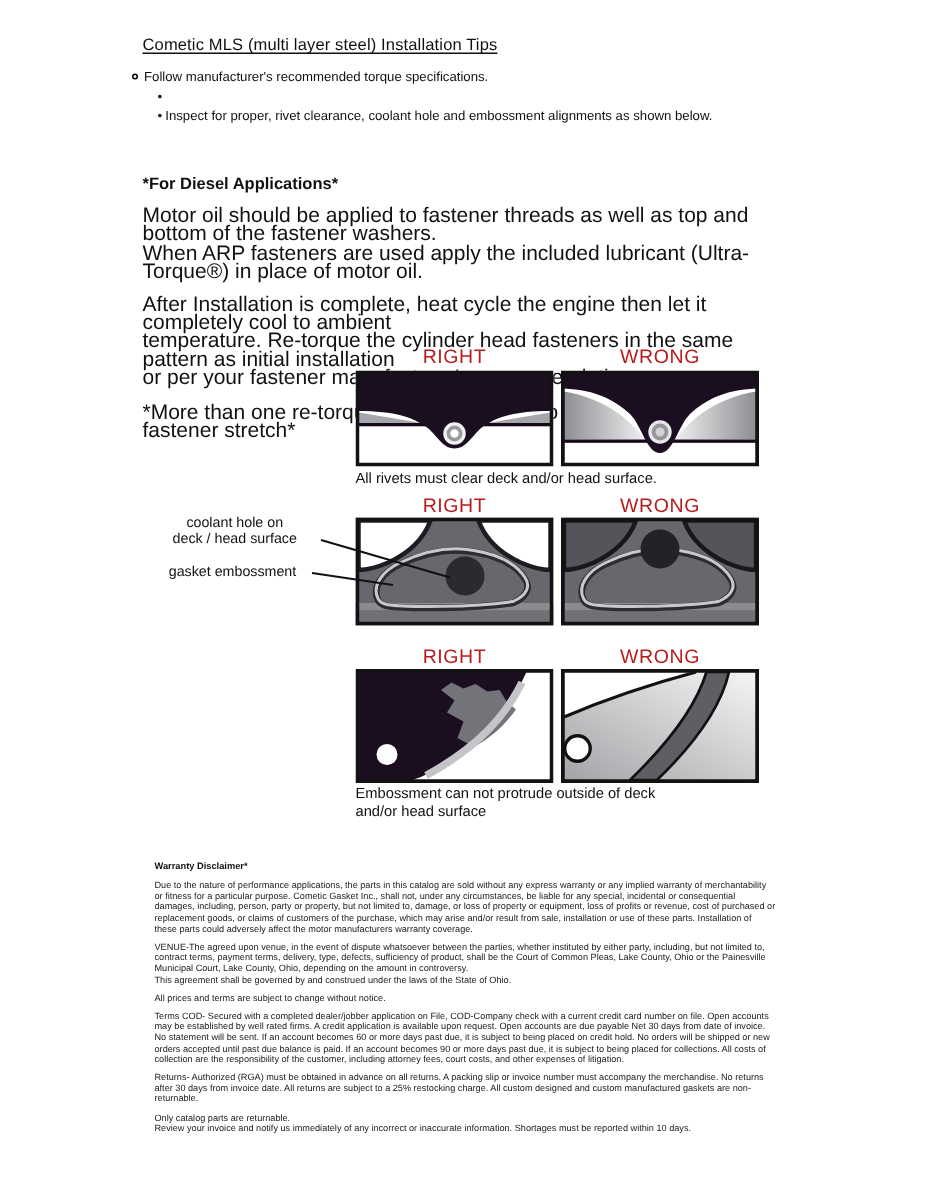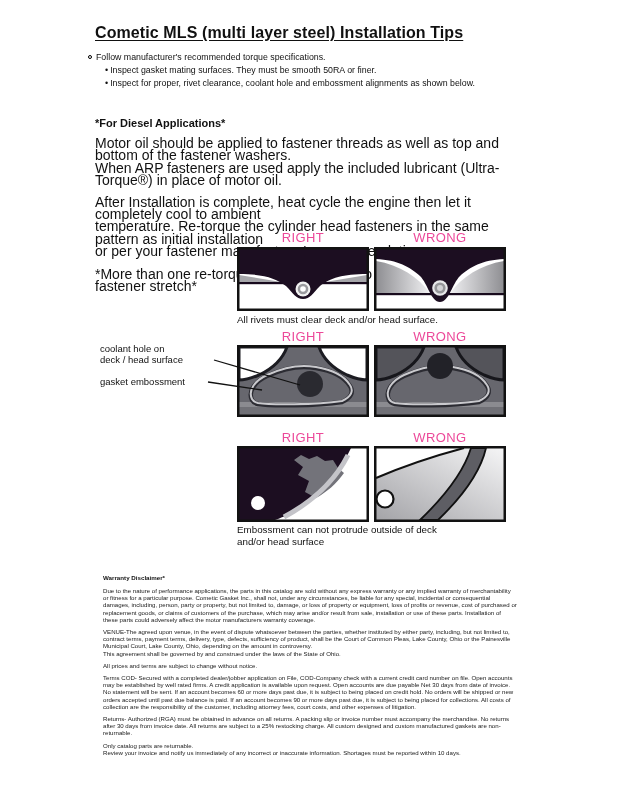--- a/index.html
+++ b/index.html
@@ -1,35 +1,35 @@
 <!DOCTYPE html>
 <html><head>
 <meta charset="utf-8">
 <style>
   * { margin:0; padding:0; box-sizing:border-box; }
   html,body { width:618px; height:800px; background:#ffffff; font-family:"Liberation Sans", sans-serif; color:#111; }
   #page { position:relative; width:618px; height:800px; background:#fff; overflow:hidden; }
 
   
   #tips { position:absolute; left:88px; top:24px; width:478px; }
-  .doc-title { margin-left:7px; font-size:16px; font-weight:bold; text-decoration:underline; text-underline-offset:2px; letter-spacing:.1px; margin-bottom:9px; }
+  .doc-title { margin-left:7px; font-size:11px; font-weight:normal; text-decoration:underline; text-underline-offset:2px; letter-spacing:.1px; margin-bottom:9px; }
   .b-row { display:flex; align-items:flex-start; line-height:13.2px; font-size:8.8px; }
   .b-row .o-marker { width:4px; height:4px; border:1px solid #000; border-radius:50%; margin:4px 4px 0 0; flex:0 0 auto; }
   .b-sub { margin-left:17px; }
   .b-sub .d-marker { font-size:9px; margin:0 2px 0 0; line-height:13.2px; }
 
   #diesel { position:absolute; left:95px; top:117px; width:428px; }
   .sec-head { font-size:11px; font-weight:bold; margin-bottom:8px; }
   .para { font-size:14px; line-height:12.4px; white-space:pre-line; margin-bottom:9px; }
 
   
-  .rw-label { position:absolute; width:132px; text-align:center; font-size:13px; letter-spacing:.4px; color:#ec4899; }
+  .rw-label { position:absolute; width:132px; text-align:center; font-size:13px; letter-spacing:.4px; color:#b91c1c; }
   .panel { position:absolute; display:block; }
   .cap { position:absolute; font-size:9.8px; line-height:11.5px; color:#111; white-space:pre-line; }
-  .callout { position:absolute; text-align:left; font-size:9.5px; line-height:11px; white-space:pre-line; color:#111; }
+  .callout { position:absolute; text-align:center; font-size:9.5px; line-height:11px; white-space:pre-line; color:#111; }
   .leader { position:absolute; overflow:visible; pointer-events:none; }
 
   #disclaimer { position:absolute; left:103px; top:574px; width:414px; }
   #disclaimer .d-title { font-size:6.2px; font-weight:bold; margin-bottom:6px; }
   #disclaimer p { font-size:6.1px; line-height:7.2px; margin-bottom:5px; white-space:pre-line; color:#1a1a1a; }
 
   #page-number { position:absolute; left:387px; top:760px; font-size:17px; color:#0c4a6e;margin-top:44px; }
 </style>
 </head>
 <body>
@@ -37,21 +37,20 @@
 <div id="page">
 
   <div id="tips">
     <div class="doc-title">Cometic MLS (multi layer steel) Installation Tips</div>
     <div class="b-row">
         <span class="o-marker"></span>
         <span>Follow manufacturer's recommended torque specifications.</span>
       </div>
     <div class="b-row b-sub">
         <span class="d-marker">•</span>
-        <span>Inspect gasket mating surfaces.  They must be smooth 50RA or finer.</span>
       </div>
     <div class="b-row b-sub">
         <span class="d-marker">•</span>
         <span>Inspect for proper, rivet clearance, coolant hole and embossment alignments as shown below.</span>
       </div>
   </div>
 
   <div id="diesel">
     <div class="sec-head">*For Diesel Applications*</div>
     <div class="para">Motor oil should be applied to fastener threads as well as top and bottom of the fastener washers.

